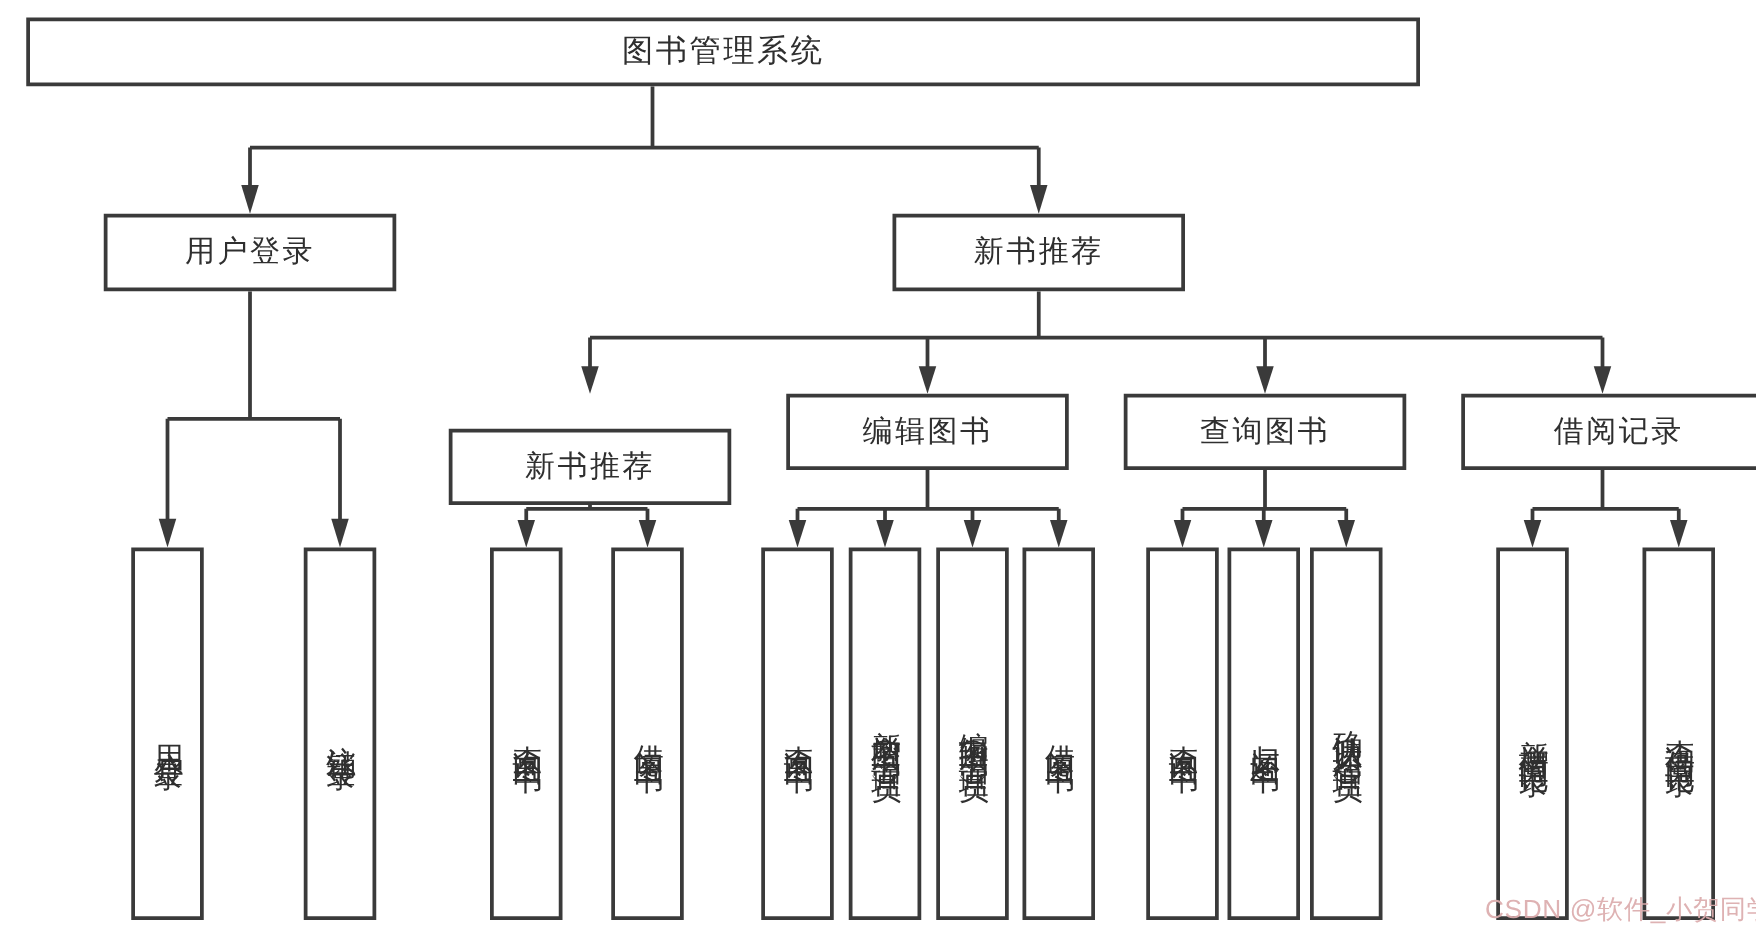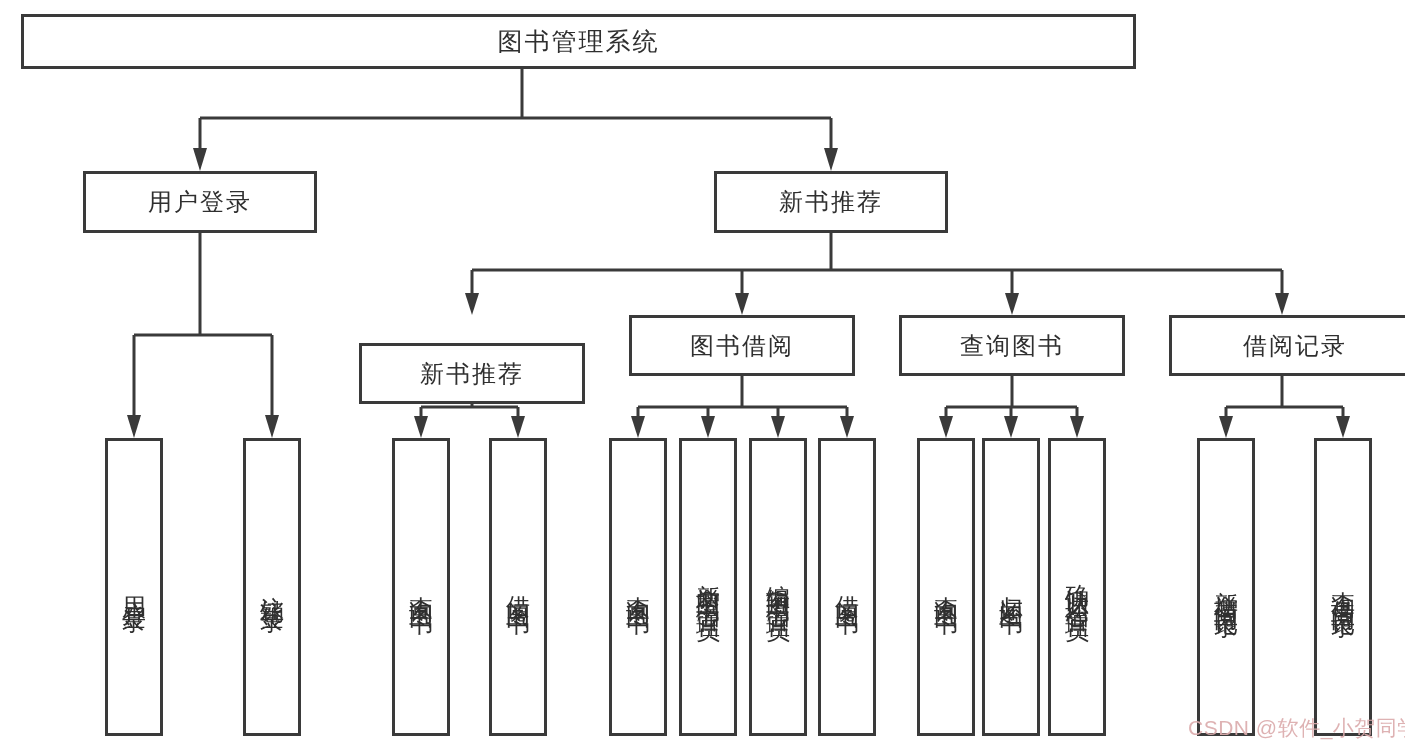--- a/index.html
+++ b/index.html
@@ -79,21 +79,21 @@
     <span class="hlabel">用户登录</span>
   </div>
   <div class="box" style="left:714px;top:171px;width:234px;height:62px;">
     <span class="hlabel">新书推荐</span>
   </div>
 
   <div class="box" style="left:359px;top:315px;width:226px;height:61px;margin-top:28px;">
     <span class="hlabel">新书推荐</span>
   </div>
   <div class="box" style="left:629px;top:315px;width:226px;height:61px;">
-    <span class="hlabel">图书借阅</span>
+    <span class="hlabel">编辑图书</span>
   </div>
   <div class="box" style="left:899px;top:315px;width:226px;height:61px;">
     <span class="hlabel">查询图书</span>
   </div>
   <div class="box" style="left:1169px;top:315px;width:252px;height:61px;text-align:right;">
     <span class="hlabel">借阅记录</span>
   </div>
 
   <div class="box leaf" style="left:105px;">
     <span class="vtext">用户登录</span>

